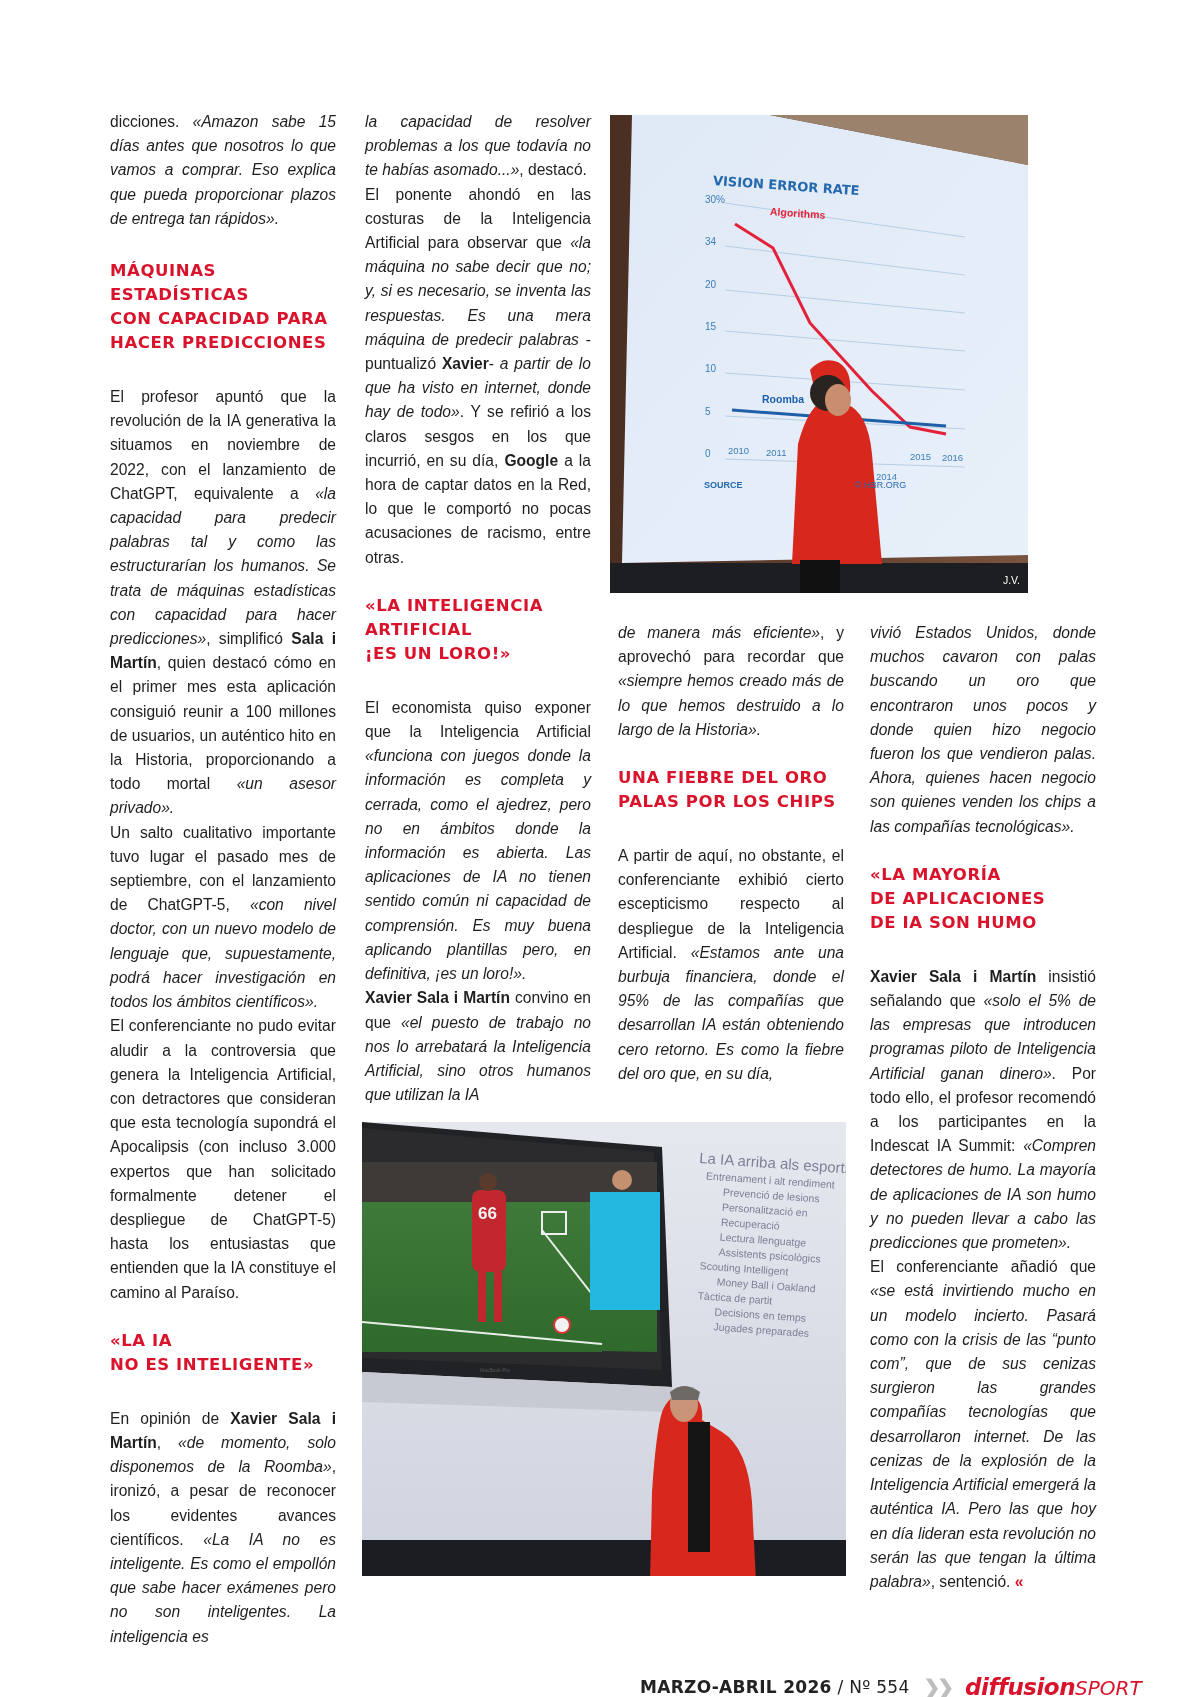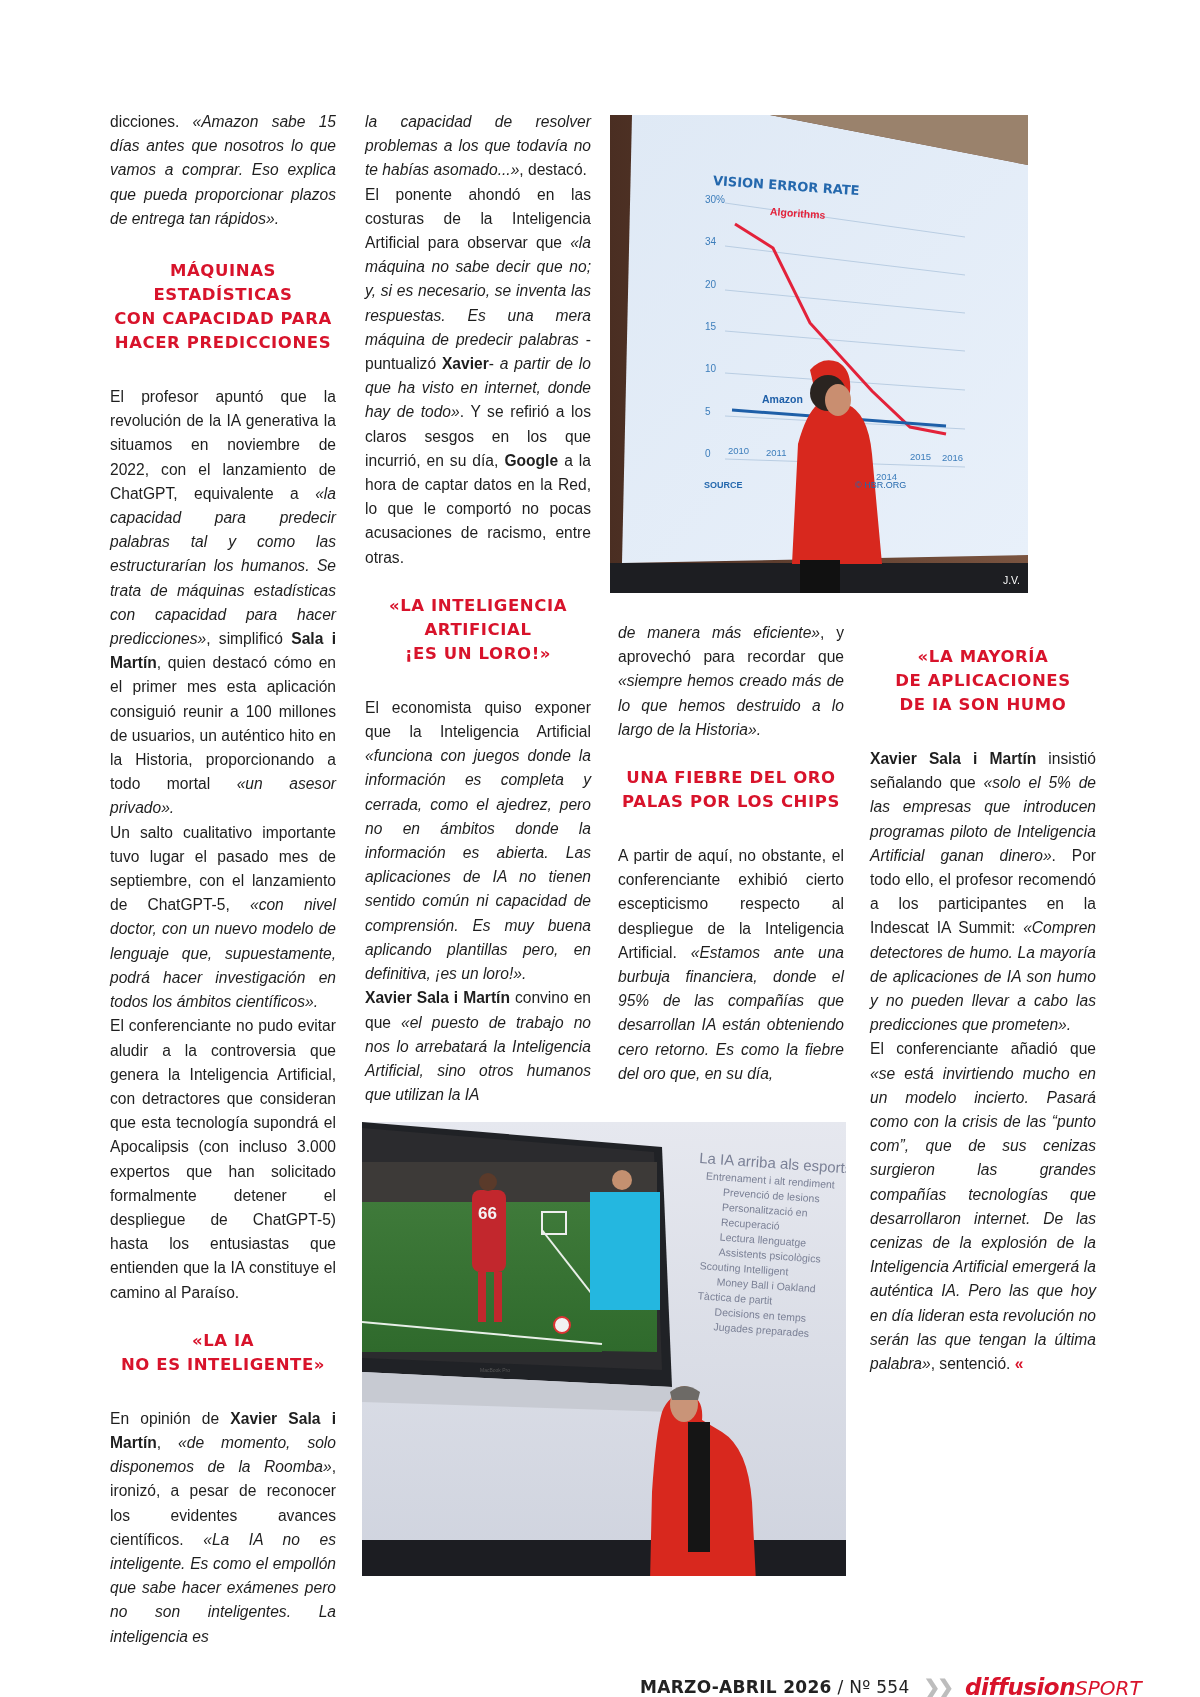--- a/index.html
+++ b/index.html
@@ -5,21 +5,21 @@
   html, body { margin: 0; padding: 0; background: #ffffff; }
   body { width: 1200px; height: 1697px; position: relative; overflow: hidden;
          font-family: "Liberation Sans", sans-serif; color: #1e1e1e; }
   .col { position: absolute; width: 226px; font-size: 15.6px; line-height: 24.2px;
          text-align: justify; }
   .col p { margin: 0; }
   .col .i { font-style: italic; }
   .col .b { font-weight: bold; }
   .col h3 { margin: 24px 0 30px 0; color: #d8132b; font-family: "DejaVu Sans", sans-serif;
             font-weight: bold; font-size: 16.5px; line-height: 24px; letter-spacing: 0.6px;
-            text-align: center; text-transform: uppercase; }
+            text-align: left; text-transform: uppercase; }
   .col h3 span { display: block; }
   .photo { position: absolute; overflow: hidden; }
   .end-mark { color: #d8132b; font-weight: bold; }
   .footer { position: absolute; top: 1672px; left: 640px; height: 30px; display: flex;
             align-items: center; gap: 14px; }
   .footer .issue { font-family: "DejaVu Sans", sans-serif; font-size: 17px; color: #222;
                    letter-spacing: 0.3px; }
   .footer .issue b { font-weight: bold; }
   .footer .arrows { color: #bdbdbd; font-size: 20px; font-weight: bold; letter-spacing: -3px; }
   .footer .brand { color: #d8132b; font-family: "DejaVu Sans", sans-serif; font-style: italic;
@@ -98,21 +98,21 @@
   <svg width="418" height="478" viewBox="0 0 418 478" style="position:absolute; left:0; top:0;">
     <polyline points="125,109 163,133 200,208 262,276 300,312 336,319" fill="none" stroke="#e3223a" stroke-width="3"></polyline>
     <polyline points="122,295 336,311" fill="none" stroke="#1e5fa8" stroke-width="3"></polyline>
 
     <path d="M200,255 q12,-14 28,-8 q14,8 12,30 l-4,12 q22,8 26,50 l10,110 l-90,0 l6,-120 q8,-30 20,-40 z" fill="#d8281e"></path>
     <circle cx="218" cy="278" r="18" fill="#2a2420"></circle>
     <ellipse cx="228" cy="285" rx="13" ry="16" fill="#c98e70"></ellipse>
     <rect x="190" y="445" width="40" height="33" fill="#111"></rect>
   </svg>
   <div style="position:absolute; left:160px; top:92px; color:#e3223a; font-weight:bold; font-size:10.5px; transform:rotate(4deg);">Algorithms</div>
-  <div style="position:absolute; left:152px; top:278px; color:#1e5fa8; font-weight:bold; font-size:10.5px;">Amazon</div>
+  <div style="position:absolute; left:152px; top:278px; color:#1e5fa8; font-weight:bold; font-size:10.5px;">Roomba</div>
   <div style="position:absolute; left:118px; top:330px; width:240px; height:14px; color:#3c7dbb; font-size:9.5px;">
     <span style="position:absolute; left:0; top:0;">2010</span>
     <span style="position:absolute; left:38px; top:2px;">2011</span>
     <span style="position:absolute; left:148px; top:18px;margin-top:8px;">2014</span>
     <span style="position:absolute; left:182px; top:6px;">2015</span>
     <span style="position:absolute; left:214px; top:7px;">2016</span>
   </div>
   <div style="position:absolute; left:94px; top:365px; font-size:9px; color:#2468ad; white-space:nowrap;">
     <b>SOURCE</b>
     <span style="margin-left:110px;">© HBR.ORG</span>
@@ -123,20 +123,21 @@
 <div class="col" style="left:618px; top:621px;">
   <p><span class="i">de manera más eficiente»</span><span>, y aprovechó para recordar que </span><span class="i">«siempre hemos creado más de lo que hemos destruido a lo largo de la Historia».</span></p>
   <h3>
     <span>UNA FIEBRE DEL ORO</span>
       <span>PALAS POR LOS CHIPS</span>
   </h3>
   <p><span>A partir de aquí, no obstante, el conferenciante exhibió cierto escepticismo respecto al despliegue de la Inteligencia Artificial. </span><span class="i">«Estamos ante una burbuja financiera, donde el 95% de las compañías que desarrollan IA están obteniendo cero retorno. Es como la fiebre del oro que, en su día,</span></p>
 </div>
 
 <div class="col" style="left:870px; top:621px;">
+  <p class="i">vivió Estados Unidos, donde muchos cavaron con palas buscando un oro que encontraron unos pocos y donde quien hizo negocio fueron los que vendieron palas. Ahora, quienes hacen negocio son quienes venden los chips a las compañías tecnológicas».</p>
   <h3>
     <span>«LA MAYORÍA</span>
       <span>DE APLICACIONES</span>
       <span>DE IA SON HUMO</span>
   </h3>
   <p><span class="b">Xavier Sala i Martín</span><span> insistió señalando que </span><span class="i">«solo el 5% de las empresas que introducen programas piloto de Inteligencia Artificial ganan dinero»</span><span>. Por todo ello, el profesor recomendó a los participantes en la Indescat IA Summit: </span><span class="i">«Compren detectores de humo. La mayoría de aplicaciones de IA son humo y no pueden llevar a cabo las predicciones que prometen».</span></p>
   <p><span>El conferenciante añadió que </span><span class="i">«se está invirtiendo mucho en un modelo incierto. Pasará como con la crisis de las “punto com”, que de sus cenizas surgieron las grandes compañías tecnologías que desarrollaron internet. De las cenizas de la explosión de la Inteligencia Artificial emergerá la auténtica IA. Pero las que hoy en día lideran esta revolución no serán las que tengan la última palabra»</span><span>, sentenció. </span><span class="end-mark">«</span></p>
 </div>
 
 <div class="photo" style="left:362px; top:1122px; width:484px; height:454px; background:#d9dce6;">

